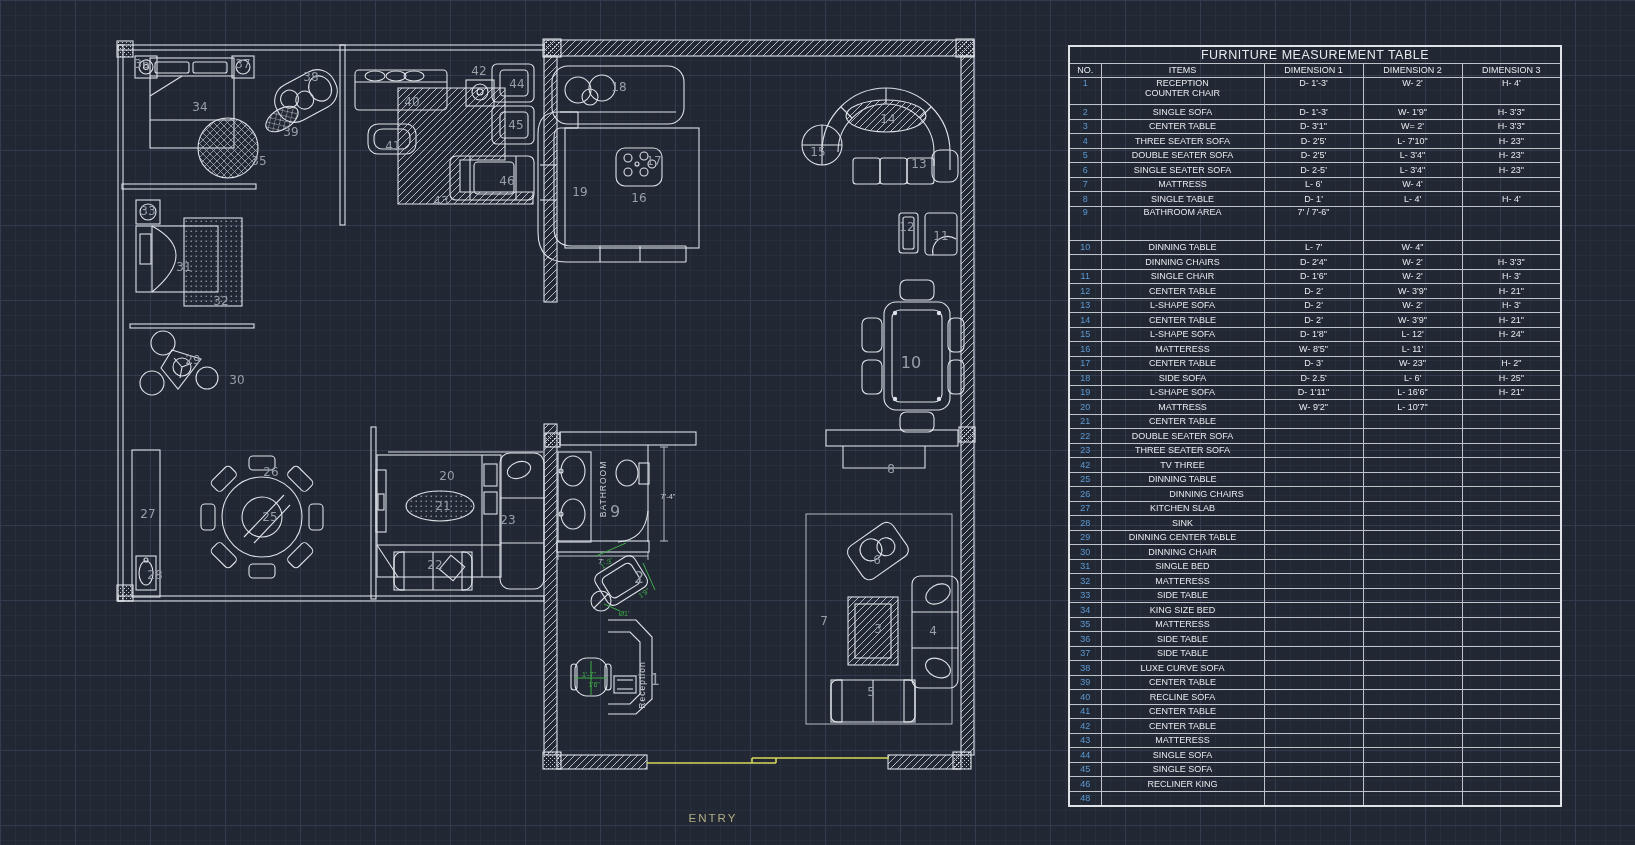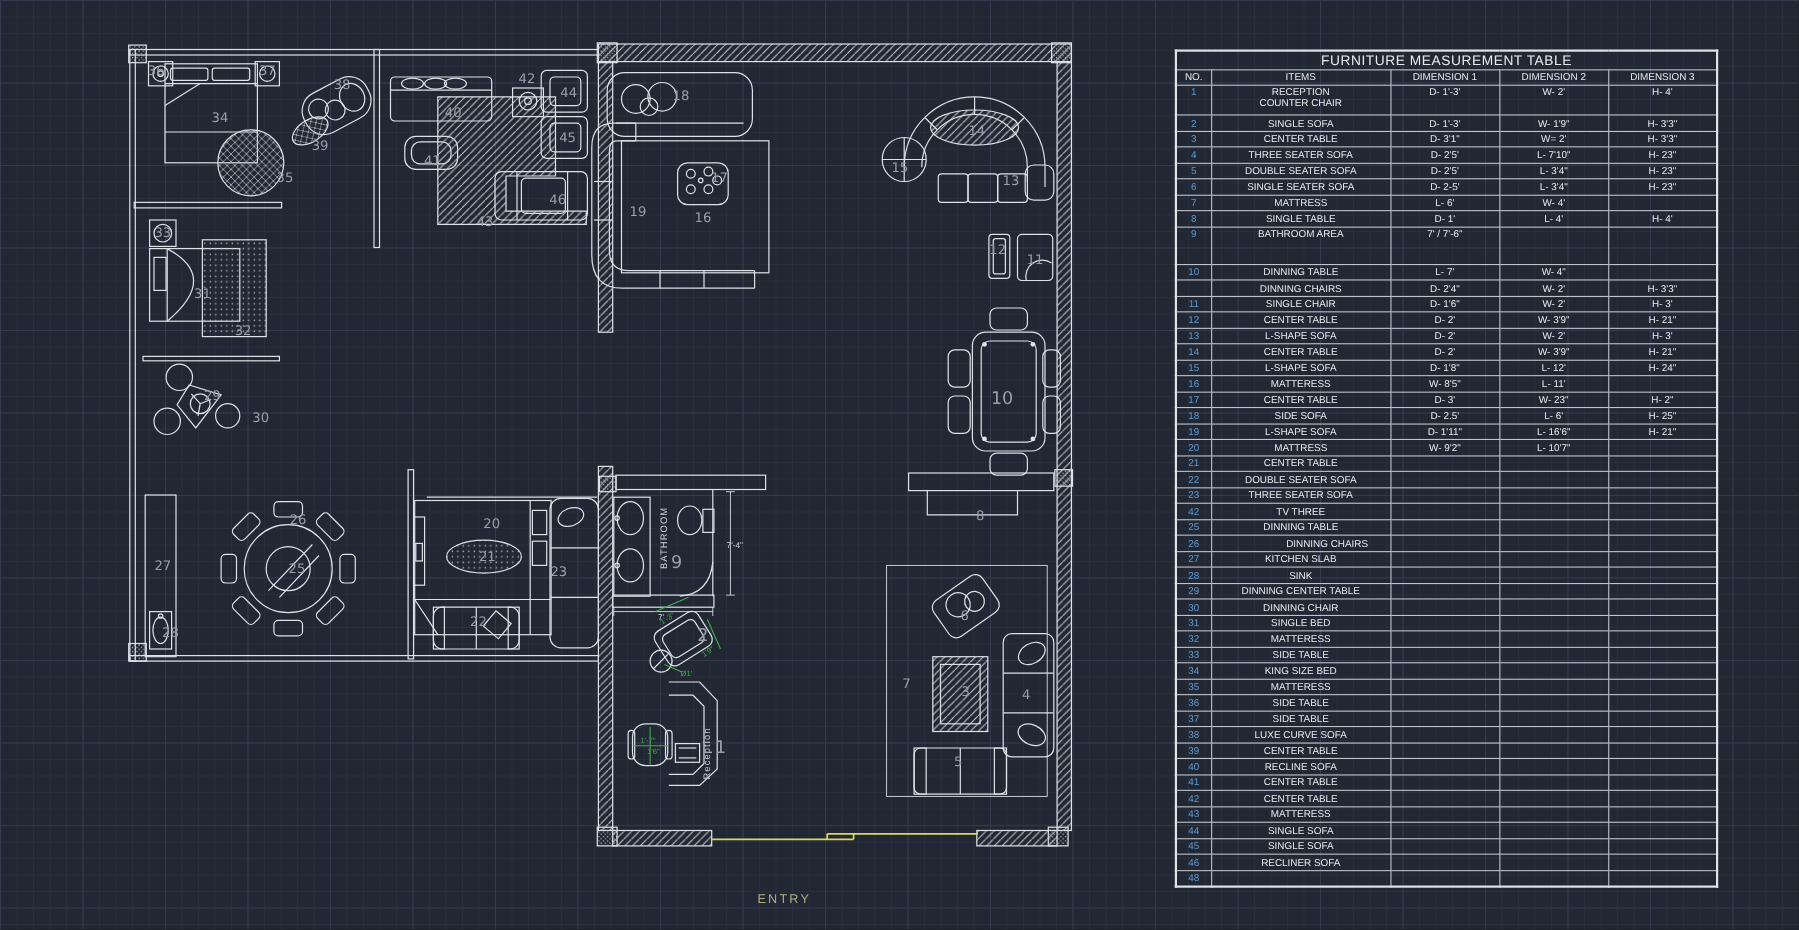--- a/index.html
+++ b/index.html
@@ -727,21 +727,21 @@
           </tr>
           <tr>
             <td class="no-cell">45</td>
             <td>SINGLE SOFA</td>
             <td></td>
             <td></td>
             <td></td>
           </tr>
           <tr>
             <td class="no-cell">46</td>
-            <td>RECLINER SOFA</td>
+            <td>RECLINER KING</td>
             <td></td>
             <td></td>
             <td></td>
           </tr>
           <tr>
             <td class="no-cell">48</td>
             <td></td>
             <td></td>
             <td></td>
             <td></td>

